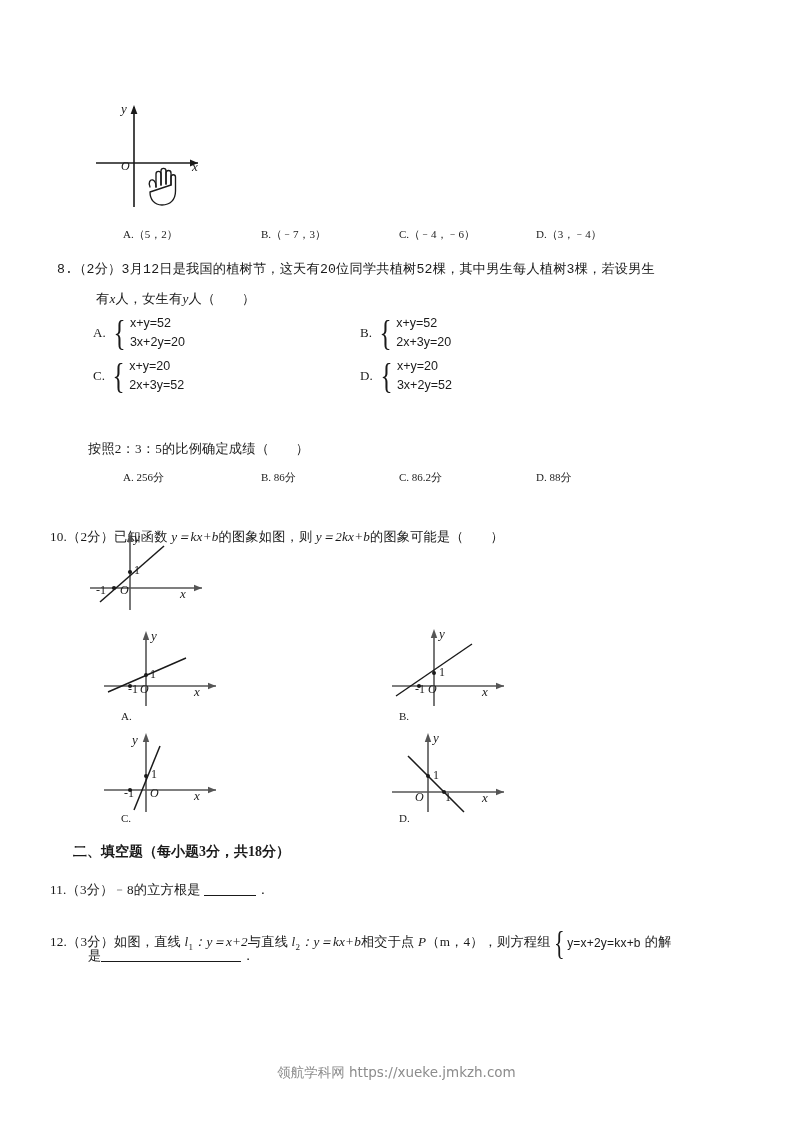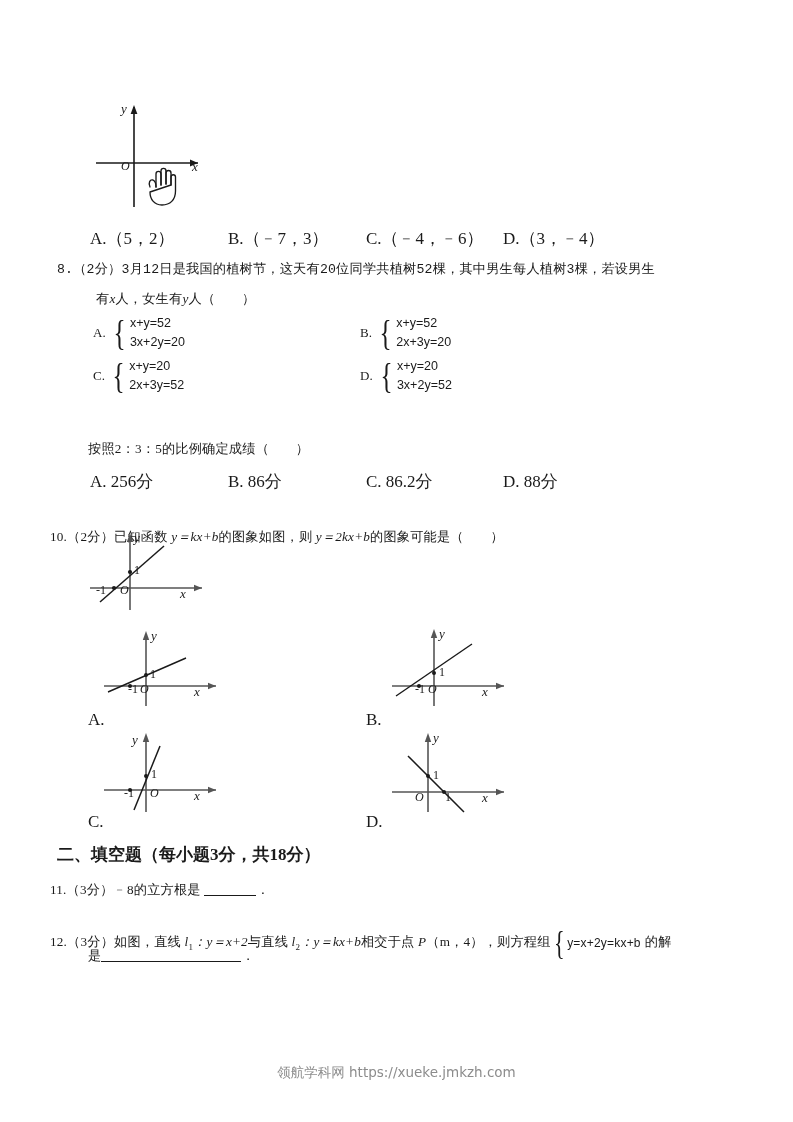--- a/index.html
+++ b/index.html
@@ -24,29 +24,31 @@
   
   .qline {
     position: absolute;
     font-size: 13.2px;
     line-height: 17px;
     letter-spacing: .2px;
     white-space: nowrap;
   }
   .opt {
     position: absolute;
-    font-size: 17px;
-    white-space: nowrap;
+    font-size: 11px;
+    white-space: nowrap;
+    margin-left: 33px;
   }
   .italic { font-style: italic; }
   .sect-head {
     position: absolute;
-    font-size: 17px;
+    font-size: 14px;
     font-weight: bold;
     white-space: nowrap;
+    margin-left: 16px;
   }
   .blank-line {
     display: inline-block;
     border-bottom: 1.3px solid #1a1a1a;
     vertical-align: -2px;
   }
   
   .sys {
     position: absolute;
     display: flex;

